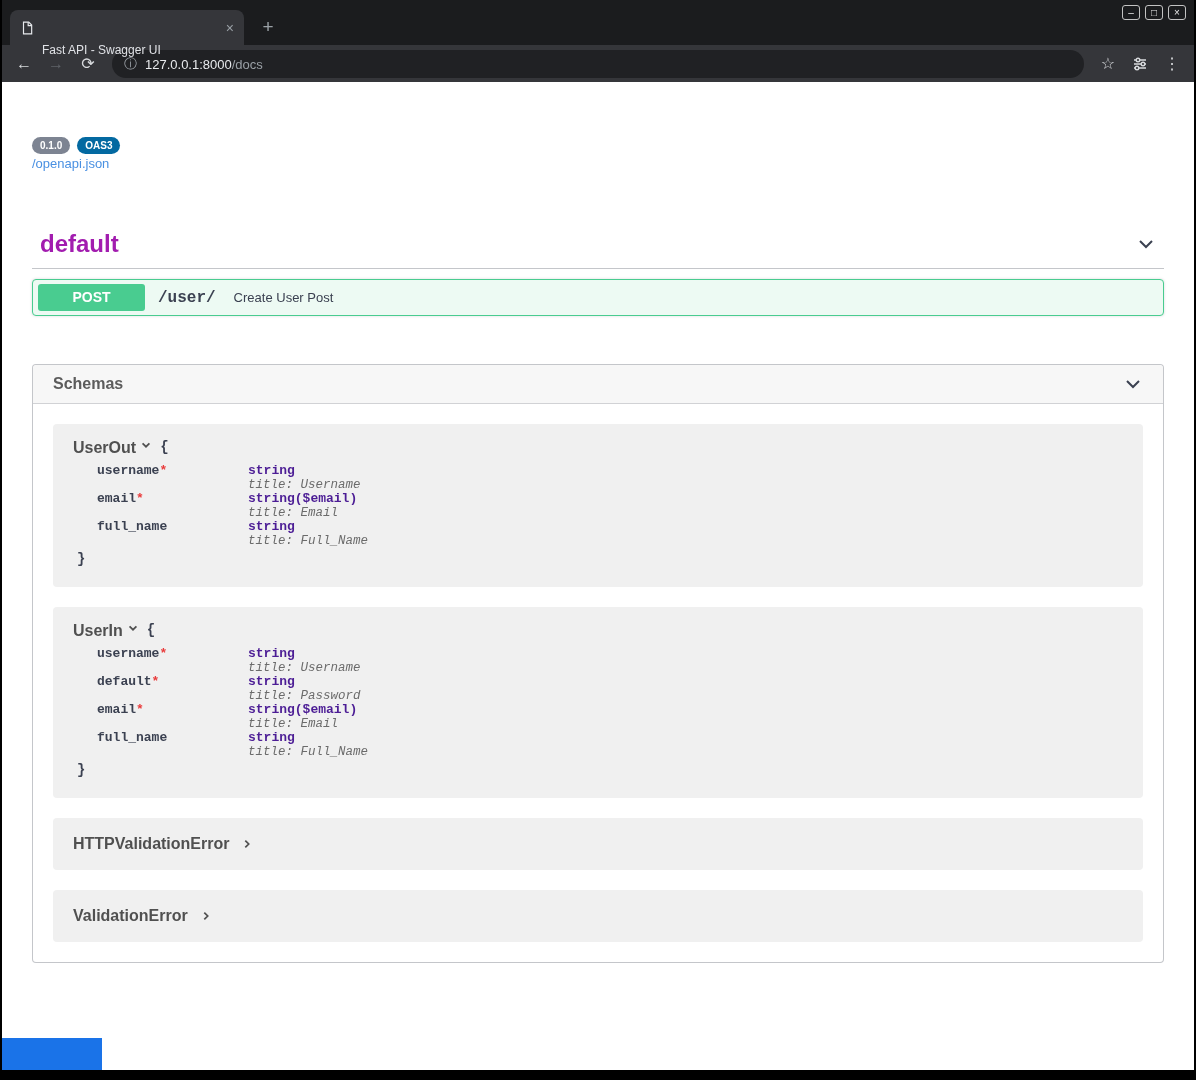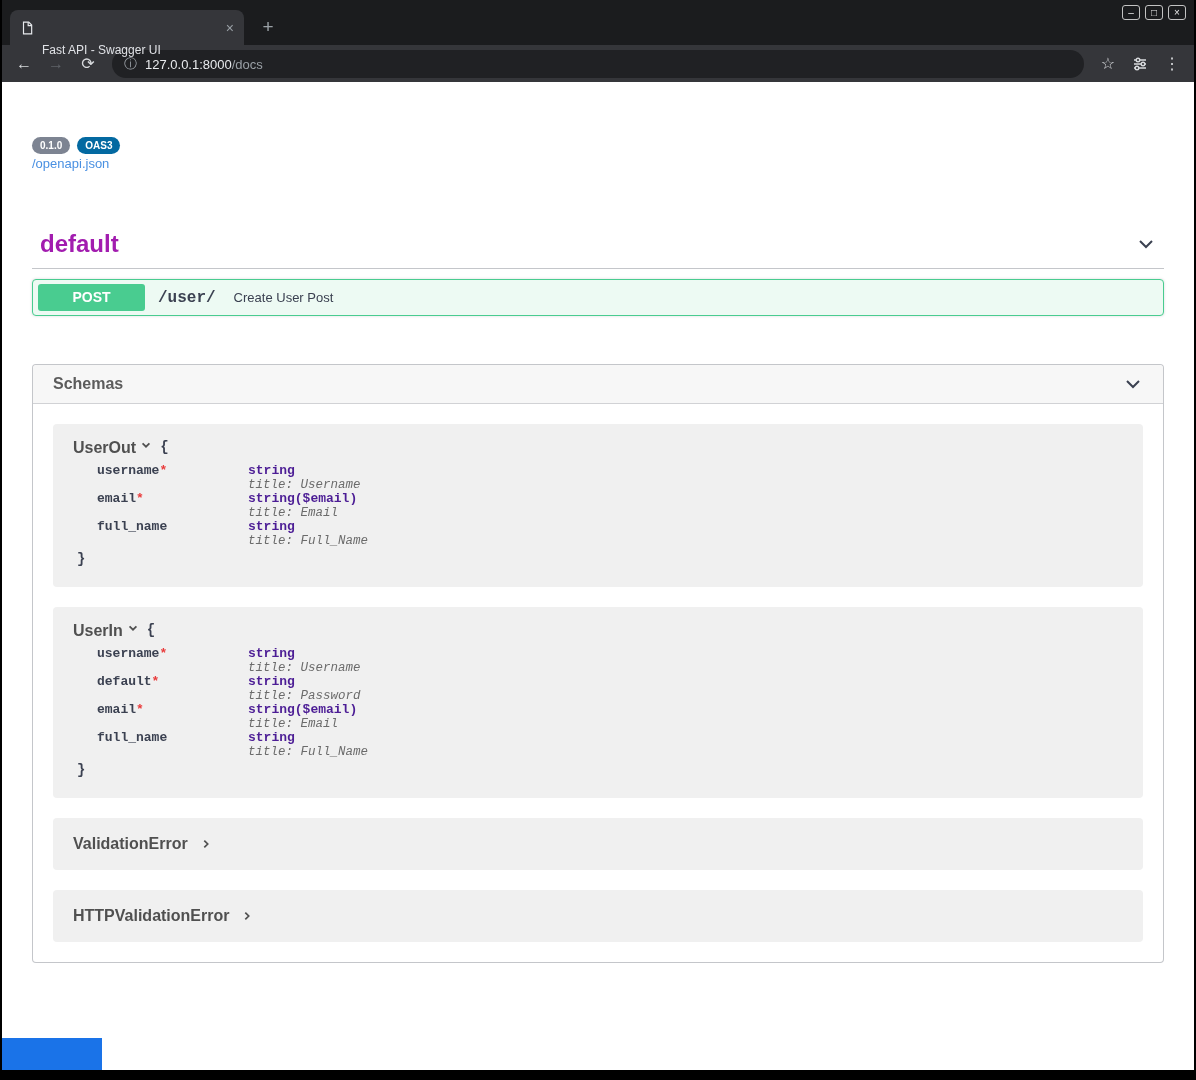--- a/index.html
+++ b/index.html
@@ -223,31 +223,31 @@
               <div data-interactable="false">
                 <div class="prop-type" data-interactable="false">string</div>
                 <div class="prop-attr" data-interactable="false">title: Full_Name</div>
               </div>
             </div>
           </div>
           <div class="brace close" data-interactable="false">}</div>
         </div>
 
         <div class="model-box collapsed" data-interactable="true">
+          <span class="model-name" data-interactable="false">HTTPValidationError</span>
+          <svg width="12" height="12" viewBox="0 0 14 14" data-interactable="false">
+            <path d="M5 3l4 4-4 4" fill="none" stroke="#505050" stroke-width="2"></path>
+          </svg>
+        </div>
+
+        <div class="model-box collapsed" data-interactable="true">
           <span class="model-name" data-interactable="false">ValidationError</span>
           <svg width="12" height="12" viewBox="0 0 14 14" data-interactable="false">
             <path d="M5 3l4 4-4 4" fill="none" stroke="#505050" stroke-width="2"></path>
           </svg>
         </div>
 
-        <div class="model-box collapsed" data-interactable="true">
-          <span class="model-name" data-interactable="false">HTTPValidationError</span>
-          <svg width="12" height="12" viewBox="0 0 14 14" data-interactable="false">
-            <path d="M5 3l4 4-4 4" fill="none" stroke="#505050" stroke-width="2"></path>
-          </svg>
-        </div>
-
       </section>
     </div>
   </div>
 
   <div class="bottom-accent" data-interactable="false"></div>
 </div>
 
 </body></html>

